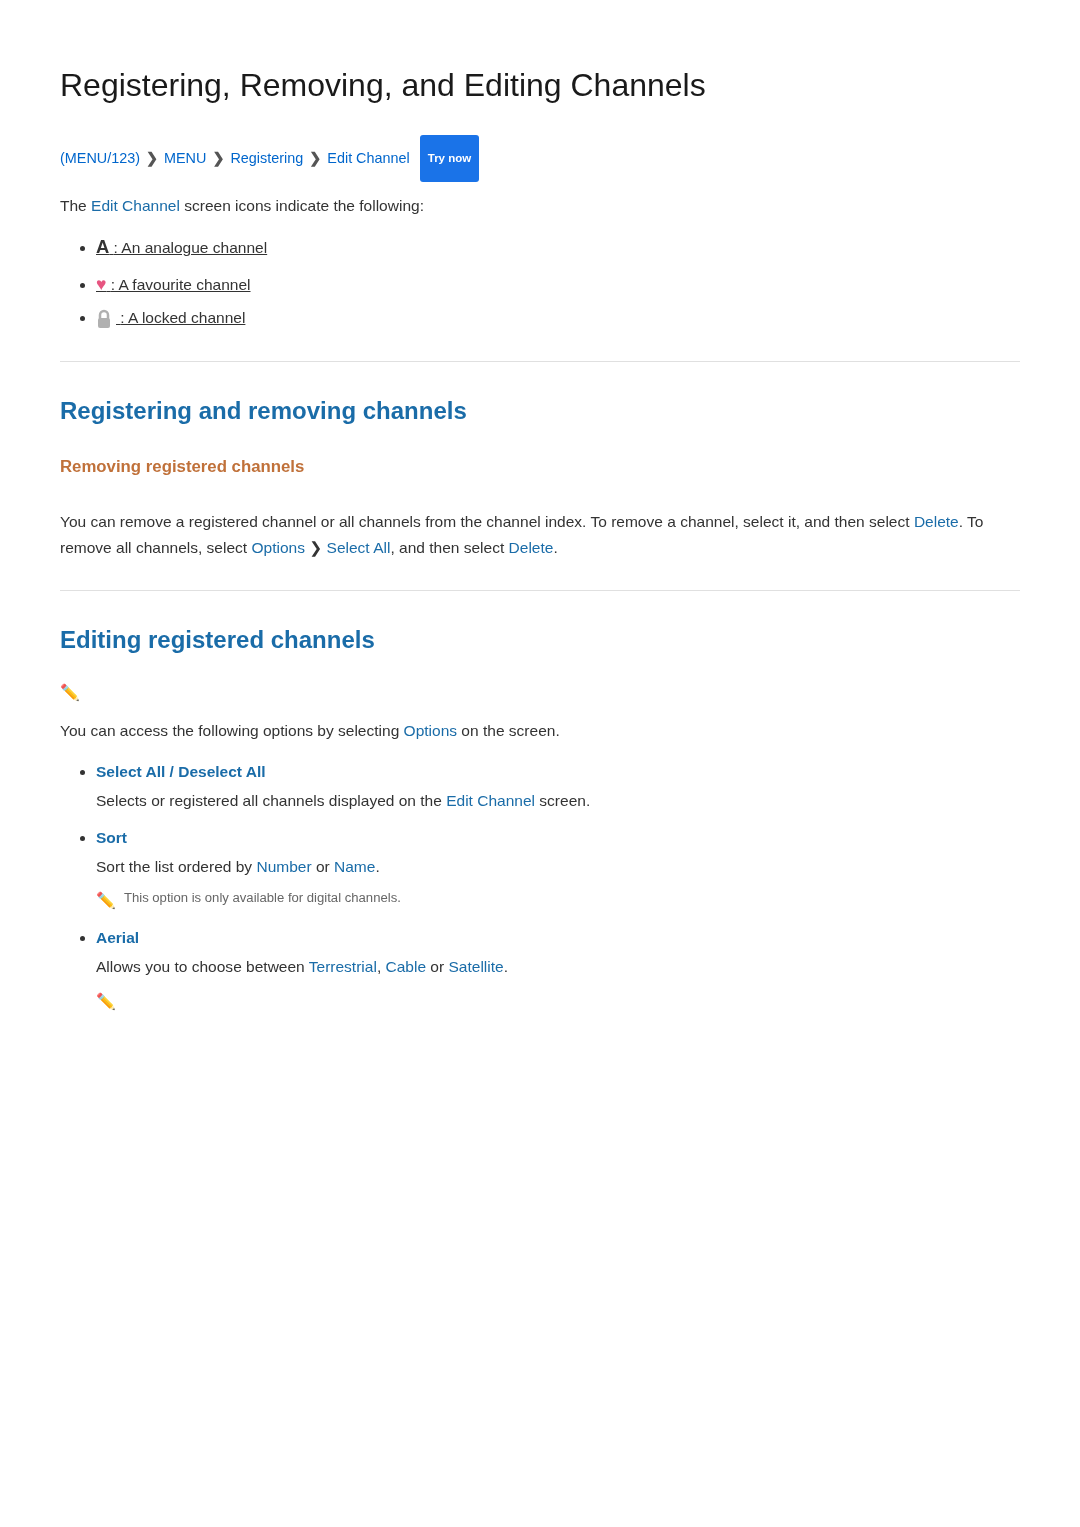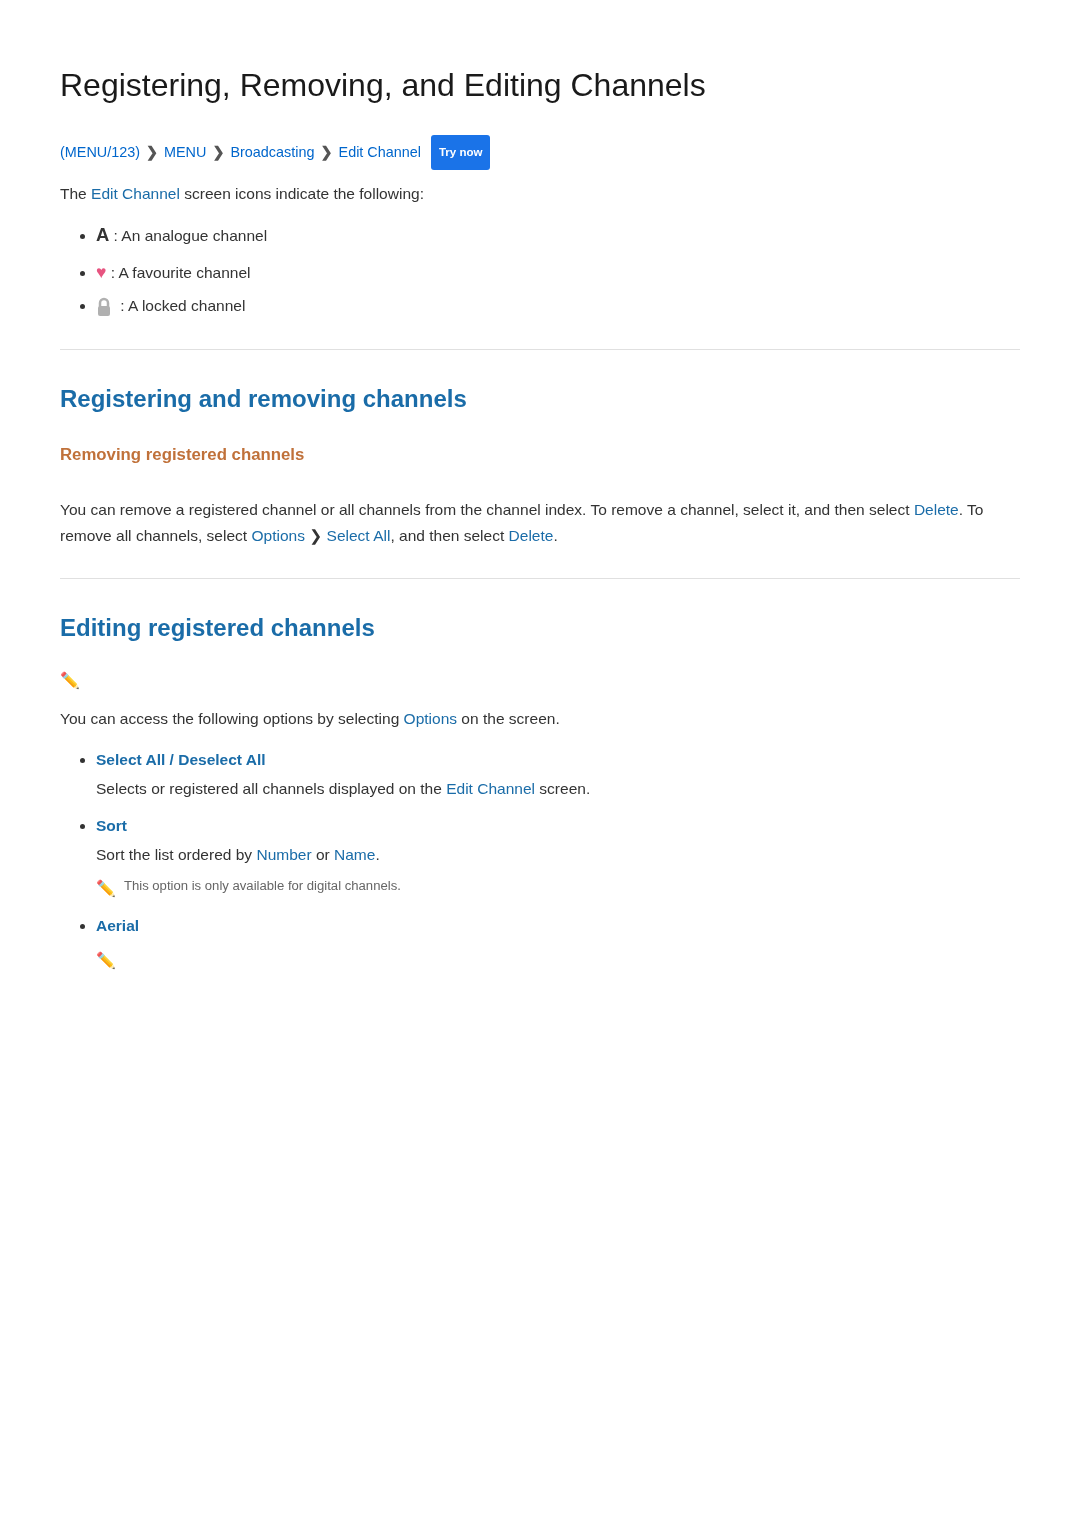--- a/index.html
+++ b/index.html
@@ -43,36 +43,37 @@
       color: #555;
       font-weight: bold;
       margin: 0 2px;
     }
 
     .try-now-badge {
       display: inline-block;
       background-color: #1a73e8;
       color: #fff;
       font-size: 0.72rem;
-      padding: 8px 8px;
+      padding: 14px 8px;
       border-radius: 3px;
       margin-left: 6px;
       vertical-align: middle;
       font-weight: 600;
     }
 
     .intro-text {
       font-size: 0.97rem;
       margin-bottom: 14px;
     }
 
     .icon-list {
       list-style: disc;
       margin-left: 36px;
       margin-bottom: 30px;
+      text-decoration: underline;
     }
 
     .icon-list li {
       margin-bottom: 8px;
       font-size: 0.97rem;
     }
 
     .icon-list li .icon-symbol {
       font-weight: bold;
       font-size: 1.1rem;
@@ -164,21 +165,21 @@
 </head>
 <body>
 
 <h1>Registering, Removing, and Editing Channels</h1>
 
 <div class="breadcrumb">
   <span class="breadcrumb-item">(MENU/123)</span>
   <span class="breadcrumb-separator">❯</span>
   <span class="breadcrumb-item">MENU</span>
   <span class="breadcrumb-separator">❯</span>
-  <span class="breadcrumb-item">Broadcasting</span>
+  <span class="breadcrumb-item">Registering</span>
   <span class="breadcrumb-separator">❯</span>
   <span class="breadcrumb-item">Edit Channel</span>
   <span class="try-now-badge">Try now</span>
 </div>
 
 <p class="intro-text">
   The <span class="link-text">Edit Channel</span> screen icons indicate the following:
 </p>
 
 <ul class="icon-list">
@@ -236,18 +237,21 @@
       <span>Sort the list ordered by </span><span class="link-text">Number</span><span> or </span><span class="link-text">Name</span><span>.</span>
     </p>
     <div class="note-block">
       <span class="note-icon">✏️</span>
       <span>This option is only available for digital channels.</span>
     </div>
   </li>
 
   <li>
     <span class="bullet-item-label">Aerial</span>
+    <p class="bullet-item-desc">
+      <span>Allows you to choose between </span><span class="link-text">Terrestrial</span><span>, </span><span class="link-text">Cable</span><span> or </span><span class="link-text">Satellite</span><span>.</span>
+    </p>
     <div class="note-block">
       <span class="note-icon">✏️</span>
     </div>
   </li>
 
 </ul>
 
 </body></html>

